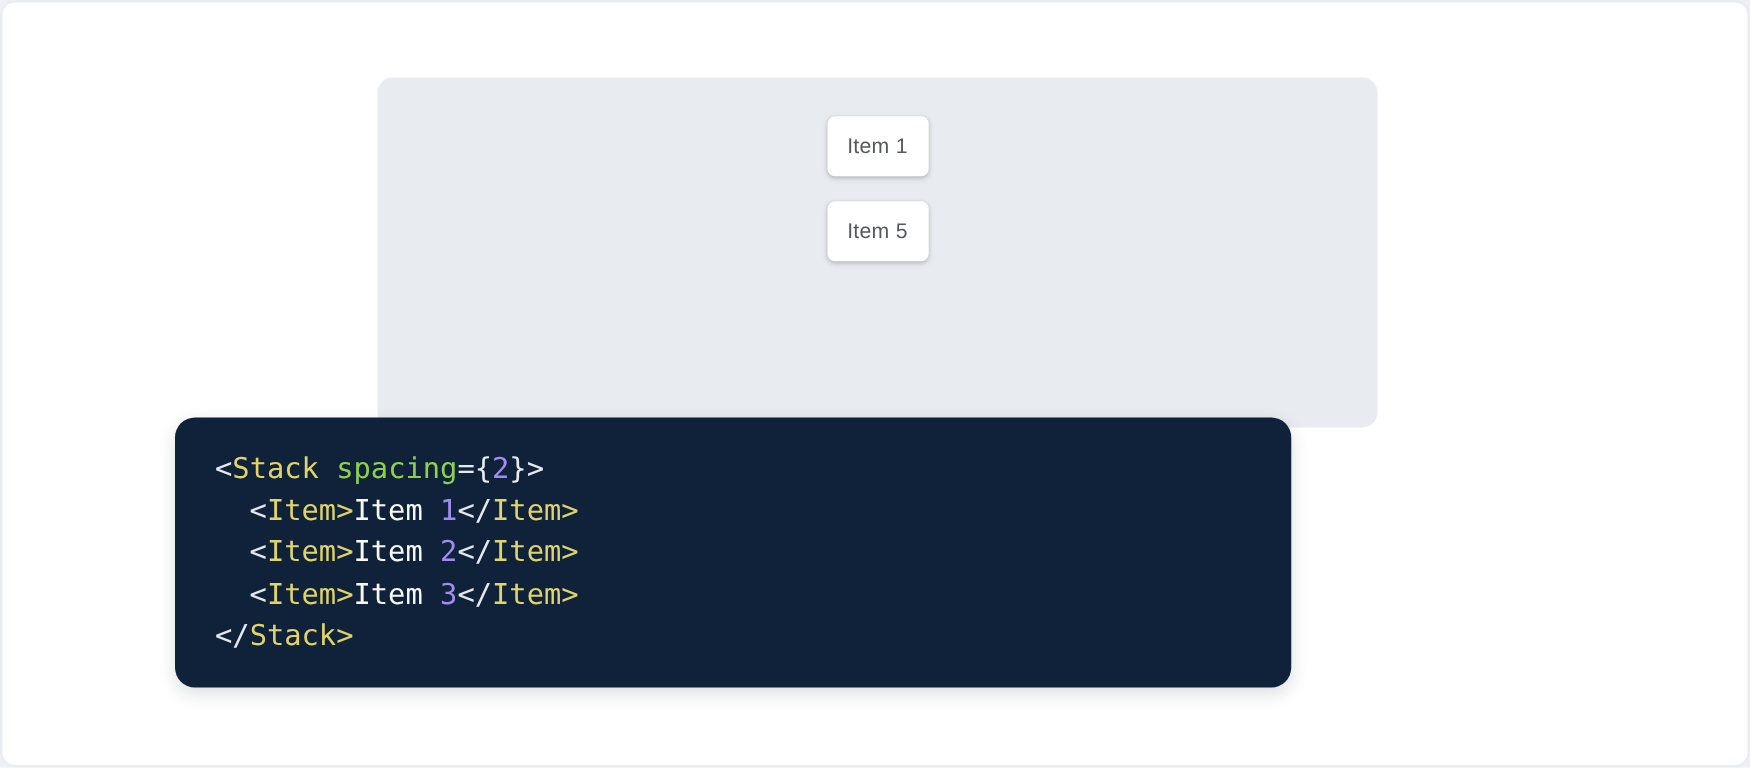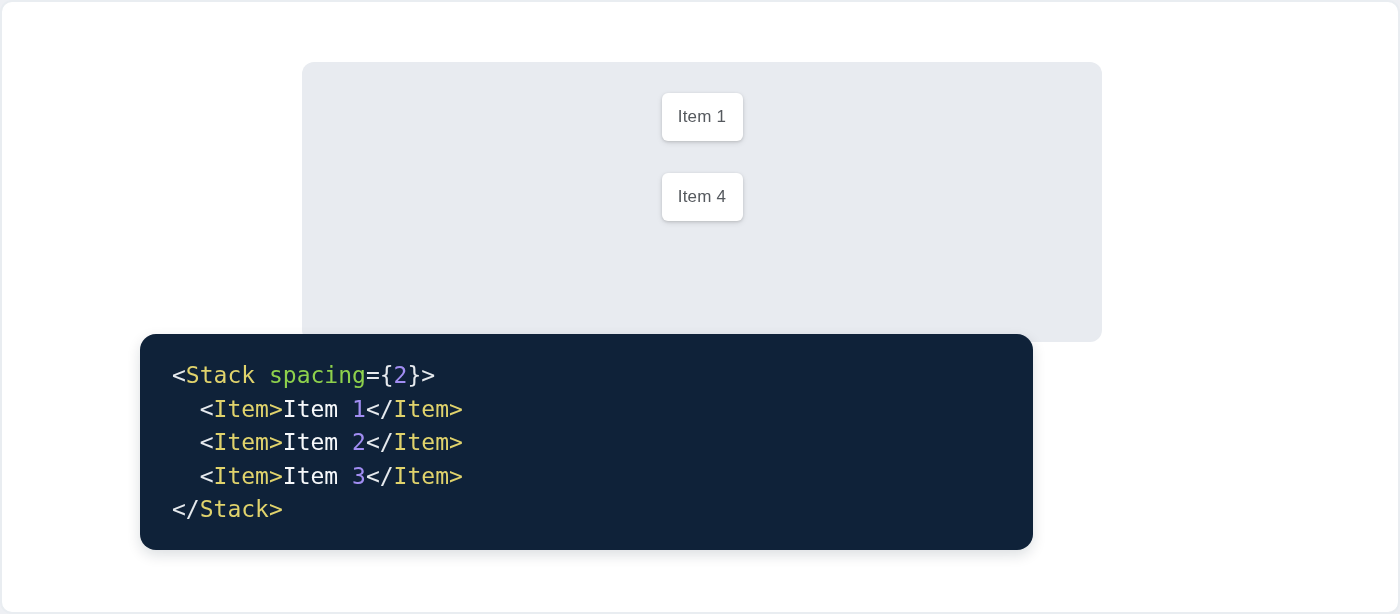--- a/index.html
+++ b/index.html
@@ -26,21 +26,21 @@
     left: 300px; top: 60px;
     width: 800px; height: 280px;
     background: var(--demo-bg, #e8ebf0);
     border-radius: 12px;
   }
   .stack-demo {
     display: flex;
     flex-direction: column;
     align-items: center;
     padding-top: 31px;
-    gap: 32px;
+    gap: 20px;
   }
   .item-card {
     width: 81px; height: 48px;
     background: var(--item-bg, #ffffff);
     border-radius: 6px;
     box-shadow: 0 1px 3px rgba(0,0,0,0.14), 0 2px 6px rgba(0,0,0,0.09);
     display: flex;
     align-items: center;
     justify-content: center;
     font-size: 17px;
@@ -75,21 +75,21 @@
 
 <div class="canvas">
   <div class="page-card">
 
     <div class="demo-area">
       <div class="stack-demo">
         <div class="item-card">
           <span>Item 1</span>
         </div>
         <div class="item-card">
-          <span>Item 4</span>
+          <span>Item 5</span>
         </div>
       </div>
     </div>
 
     <div class="code-block">
       <pre class="code-content"><div class="code-line"><span class="tok-punct">&lt;</span><span class="tok-tag">Stack</span><span class="tok-punct"> </span><span class="tok-attr">spacing</span><span class="tok-punct">={</span><span class="tok-num">2</span><span class="tok-punct">}&gt;</span></div><div class="code-line"><span class="tok-punct">  &lt;</span><span class="tok-tag">Item</span><span class="tok-tag">&gt;</span><span class="tok-text">Item </span><span class="tok-num">1</span><span class="tok-punct">&lt;/</span><span class="tok-tag">Item</span><span class="tok-tag">&gt;</span></div><div class="code-line"><span class="tok-punct">  &lt;</span><span class="tok-tag">Item</span><span class="tok-tag">&gt;</span><span class="tok-text">Item </span><span class="tok-num">2</span><span class="tok-punct">&lt;/</span><span class="tok-tag">Item</span><span class="tok-tag">&gt;</span></div><div class="code-line"><span class="tok-punct">  &lt;</span><span class="tok-tag">Item</span><span class="tok-tag">&gt;</span><span class="tok-text">Item </span><span class="tok-num">3</span><span class="tok-punct">&lt;/</span><span class="tok-tag">Item</span><span class="tok-tag">&gt;</span></div><div class="code-line"><span class="tok-punct">&lt;/</span><span class="tok-tag">Stack</span><span class="tok-tag">&gt;</span></div></pre>
     </div>
 
   </div>
 </div>

